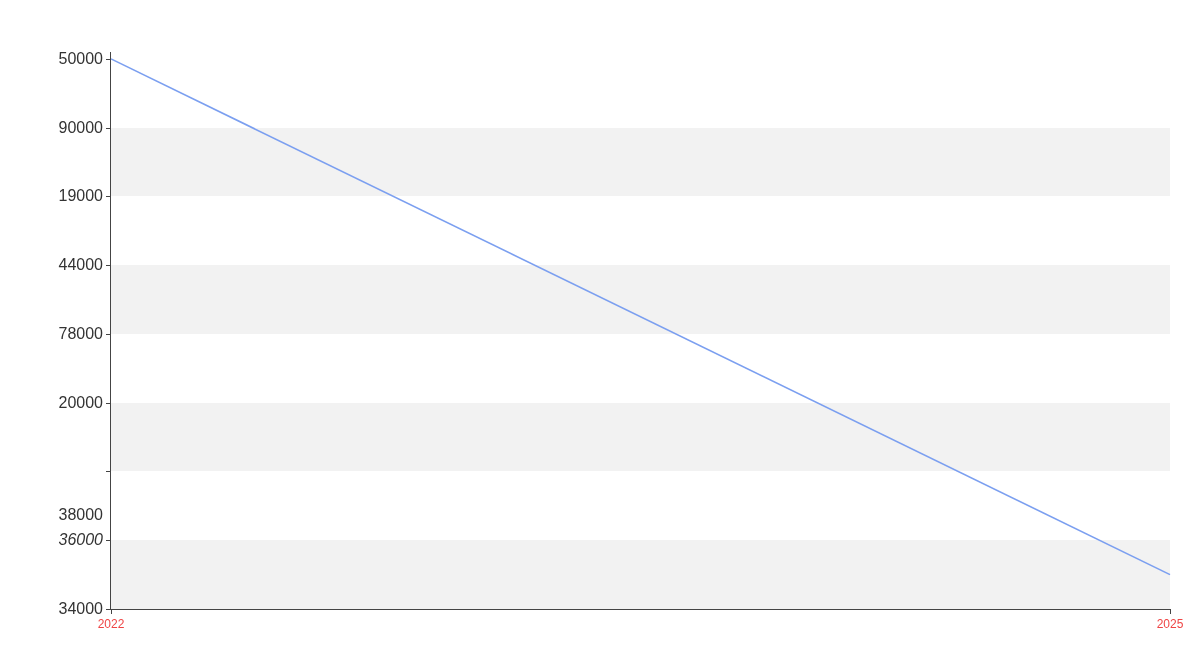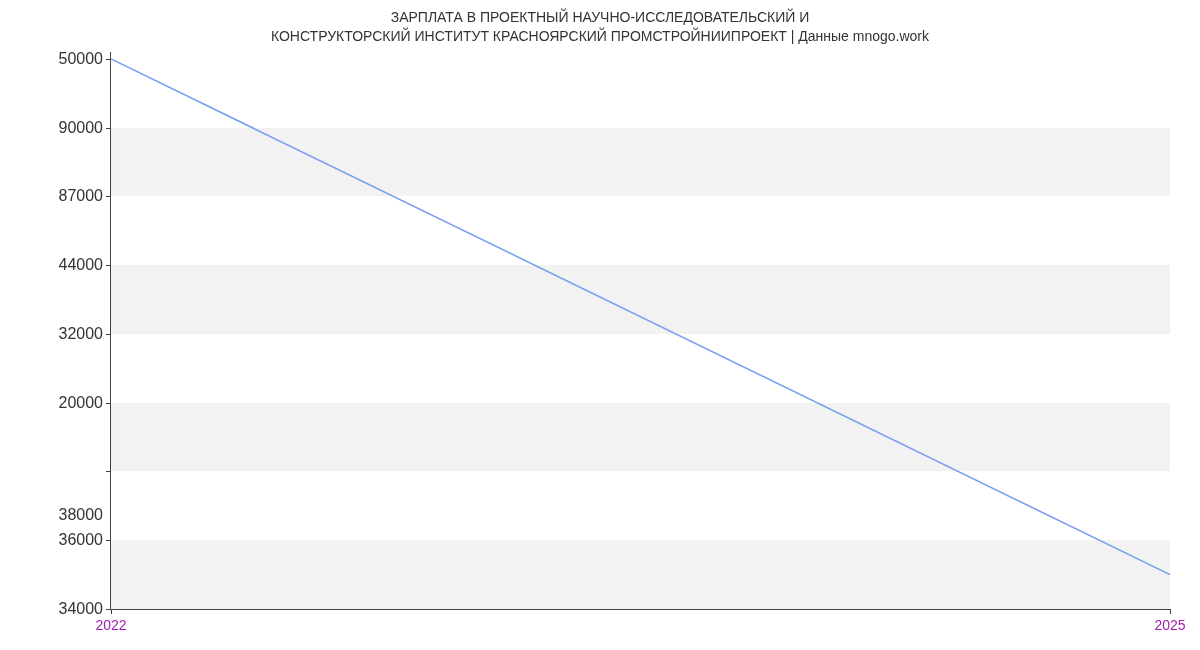--- a/index.html
+++ b/index.html
@@ -59,22 +59,22 @@
     left: -5px;
     width: 5px;
     height: 1px;
     background: #444;
   }
   .x-tick-label {
     position: absolute;
     top: 100%;
     transform: translateX(-50%);
     padding-top: 8px;
-    font-size: 14px;
-    color: #a21caf;
+    font-size: 12px;
+    color: #ef4444;
   }
   .x-tick-mark {
     position: absolute;
     bottom: -5px;
     height: 5px;
     width: 1px;
     background: #444;
   }
   svg.line-layer {
     position: absolute;
@@ -82,47 +82,43 @@
     width: 100%;
     height: 100%;
     overflow: visible;
   }
 </style>
 </head>
 <body>
 
 <div class="chart-wrap">
 
-  <div class="title">
-    <span>ЗАРПЛАТА В  ПРОЕКТНЫЙ НАУЧНО-ИССЛЕДОВАТЕЛЬСКИЙ И</span><br>
-    <span>КОНСТРУКТОРСКИЙ ИНСТИТУТ КРАСНОЯРСКИЙ ПРОМСТРОЙНИИПРОЕКТ | Данные mnogo.work</span>
-  </div>
 
   <div class="plot" id="plot">
     <div class="band" style="top: 87.6543%; height: 12.3457%;"></div>
       <div class="band" style="top: 62.963%; height: 12.3457%;"></div>
       <div class="band" style="top: 38.2716%; height: 12.3457%;"></div>
       <div class="band" style="top: 13.5802%; height: 12.3457%;"></div>
       <svg class="line-layer" id="line-layer" preserveAspectRatio="none" viewBox="0 0 100 100">
         <path d="M0 1.2345679012345734 L100 93.82716049382715" fill="none" stroke="#7b9ff0" stroke-width="0.25" vector-effect="non-scaling-stroke" style="stroke-width: 1.6px;"></path>
       </svg>
   <div class="y-tick-mark" style="top: 100%;"></div>
       <div class="y-tick-label" style="top: 100%;">34000</div>
       <div class="y-tick-mark" style="top: 87.6543%;"></div>
-      <div class="y-tick-label" style="top: 87.6543%;">36000</div>
+      <div class="y-tick-label" style="top: 87.6543%; font-style: italic;">36000</div>
       <div class="y-tick-mark" style="top: 75.3086%;"></div>
       <div class="y-tick-label" style="top: 75.3086%; margin-top: 44px;">38000</div>
       <div class="y-tick-mark" style="top: 62.963%;"></div>
       <div class="y-tick-label" style="top: 62.963%;">20000</div>
       <div class="y-tick-mark" style="top: 50.6173%;"></div>
-      <div class="y-tick-label" style="top: 50.6173%;">32000</div>
+      <div class="y-tick-label" style="top: 50.6173%;">78000</div>
       <div class="y-tick-mark" style="top: 38.2716%;"></div>
       <div class="y-tick-label" style="top: 38.2716%; text-align: right;">44000</div>
       <div class="y-tick-mark" style="top: 25.9259%;"></div>
-      <div class="y-tick-label" style="top: 25.9259%;">87000</div>
+      <div class="y-tick-label" style="top: 25.9259%;">19000</div>
       <div class="y-tick-mark" style="top: 13.5802%;"></div>
       <div class="y-tick-label" style="top: 13.5802%;">90000</div>
       <div class="y-tick-mark" style="top: 1.23457%;"></div>
       <div class="y-tick-label" style="top: 1.23457%;">50000</div>
       <div class="x-tick-mark" style="left: 0%;"></div>
       <div class="x-tick-label" style="left: 0%;">2022</div>
       <div class="x-tick-mark" style="left: 100%;"></div>
       <div class="x-tick-label" style="left: 100%;">2025</div>
     </div>
 

